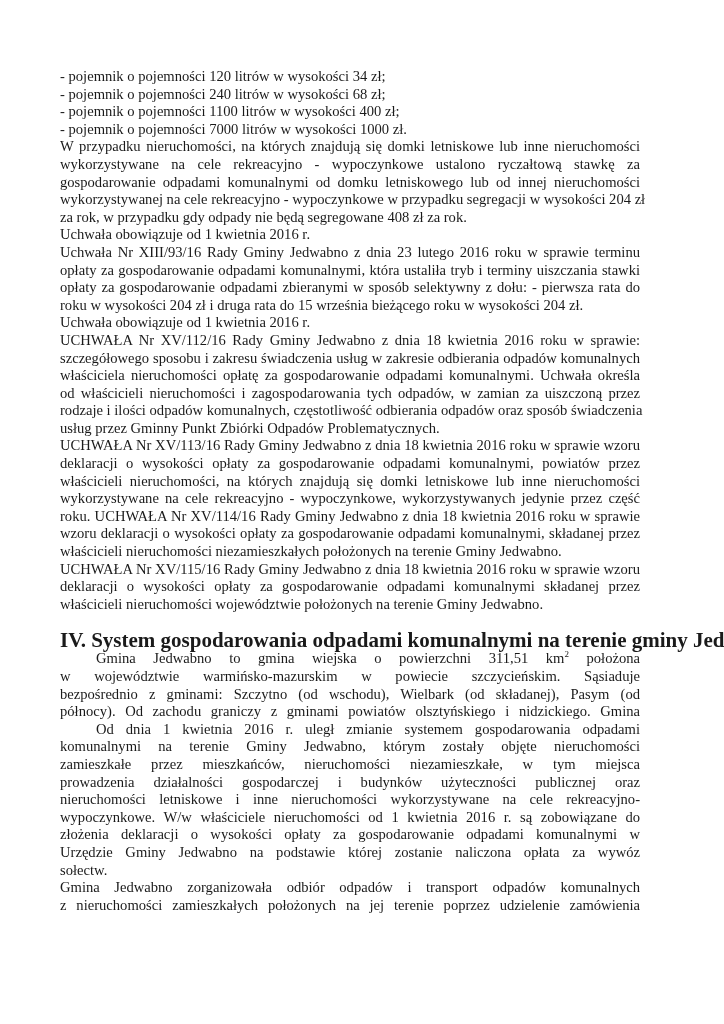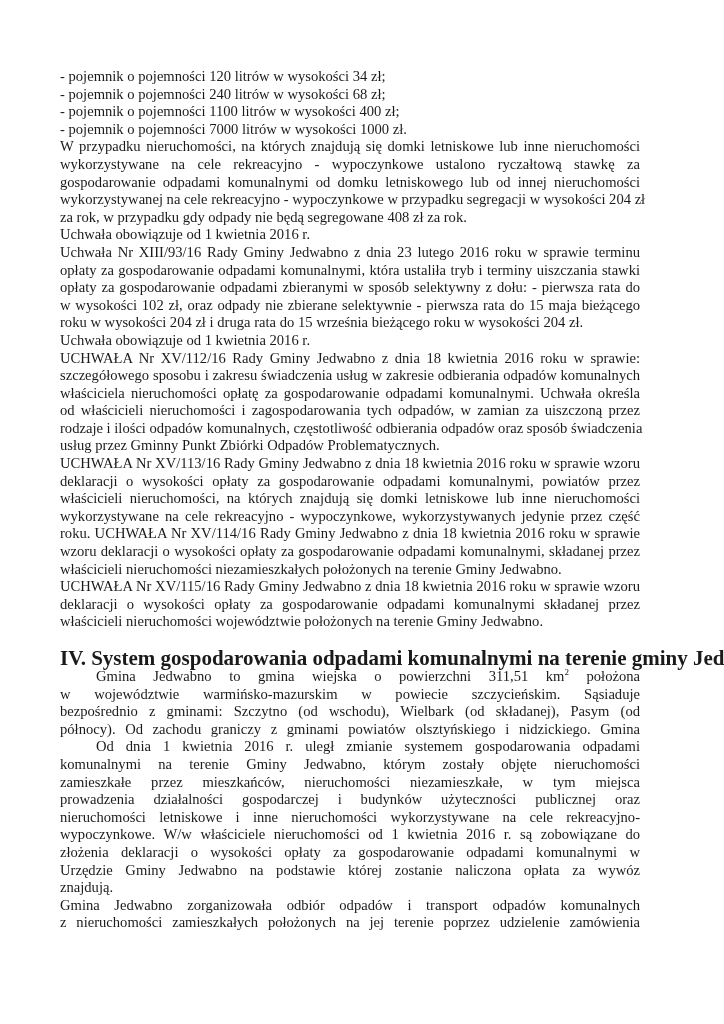--- a/index.html
+++ b/index.html
@@ -39,21 +39,20 @@
     <span class="ln">gospodarowanie odpadami komunalnymi od domku letniskowego lub od innej nieruchomości</span>
     <span class="ln">wykorzystywanej na cele rekreacyjno - wypoczynkowe w przypadku segregacji w wysokości 204 zł</span>
     <span class="ln last">za rok, w przypadku gdy odpady nie będą segregowane 408 zł za rok.</span>
   </div>
   <span class="ln last">Uchwała obowiązuje od 1 kwietnia 2016 r.</span>
 
   <div>
     <span class="ln">Uchwała Nr XIII/93/16 Rady Gminy Jedwabno z dnia 23 lutego 2016 roku w sprawie terminu</span>
     <span class="ln">opłaty za gospodarowanie odpadami komunalnymi, która ustaliła tryb i terminy uiszczania stawki</span>
     <span class="ln">opłaty za gospodarowanie odpadami zbieranymi w sposób selektywny z dołu: - pierwsza rata do</span>
-    <span class="ln">w wysokości 102 zł, oraz odpady nie zbierane selektywnie - pierwsza rata do 15 maja bieżącego</span>
     <span class="ln last">roku w wysokości 204 zł i druga rata do 15 września bieżącego roku w wysokości 204 zł.</span>
   </div>
   <span class="ln last">Uchwała obowiązuje od 1 kwietnia 2016 r.</span>
 
   <div>
     <span class="ln">UCHWAŁA Nr XV/112/16 Rady Gminy Jedwabno z dnia 18 kwietnia 2016 roku w sprawie:</span>
     <span class="ln">szczegółowego sposobu i zakresu świadczenia usług w zakresie odbierania odpadów komunalnych</span>
     <span class="ln">właściciela nieruchomości opłatę za gospodarowanie odpadami komunalnymi. Uchwała określa</span>
     <span class="ln">od właścicieli nieruchomości i zagospodarowania tych odpadów, w zamian za uiszczoną przez</span>
     <span class="ln">rodzaje i ilości odpadów komunalnych, częstotliwość odbierania odpadów oraz sposób świadczenia</span>
@@ -89,21 +88,21 @@
 
   <div>
     <span class="ln ind">Od dnia 1 kwietnia 2016 r. uległ zmianie systemem gospodarowania odpadami</span>
     <span class="ln">komunalnymi na terenie Gminy Jedwabno, którym zostały objęte nieruchomości</span>
     <span class="ln">zamieszkałe przez mieszkańców, nieruchomości niezamieszkałe, w tym miejsca</span>
     <span class="ln">prowadzenia działalności gospodarczej i budynków użyteczności publicznej oraz</span>
     <span class="ln">nieruchomości letniskowe i inne nieruchomości wykorzystywane na cele rekreacyjno-</span>
     <span class="ln">wypoczynkowe. W/w właściciele nieruchomości od 1 kwietnia 2016 r. są zobowiązane do</span>
     <span class="ln">złożenia deklaracji o wysokości opłaty za gospodarowanie odpadami komunalnymi w</span>
     <span class="ln">Urzędzie Gminy Jedwabno na podstawie której zostanie naliczona opłata za wywóz</span>
-    <span class="ln last">znajdują.</span>
+    <span class="ln last">sołectw.</span>
   </div>
 
   <div>
     <span class="ln">Gmina Jedwabno zorganizowała odbiór odpadów i transport odpadów komunalnych</span>
     <span class="ln">z nieruchomości zamieszkałych położonych na jej terenie poprzez udzielenie zamówienia</span>
   </div>
 
 </div>
 
 </body></html>

